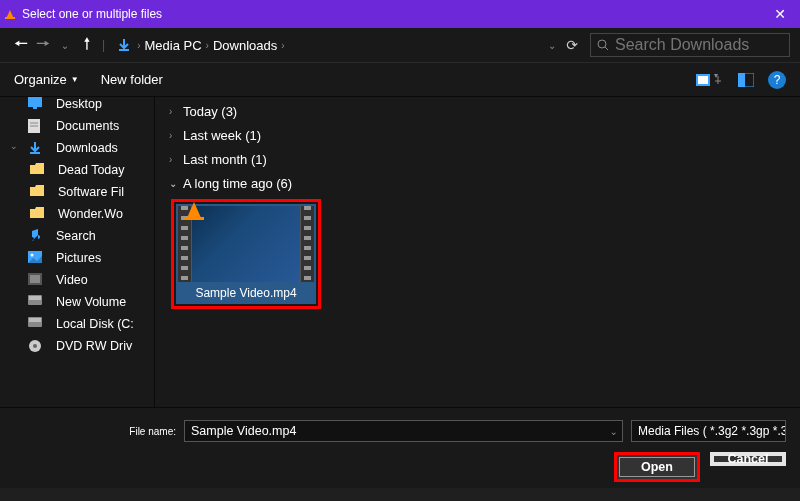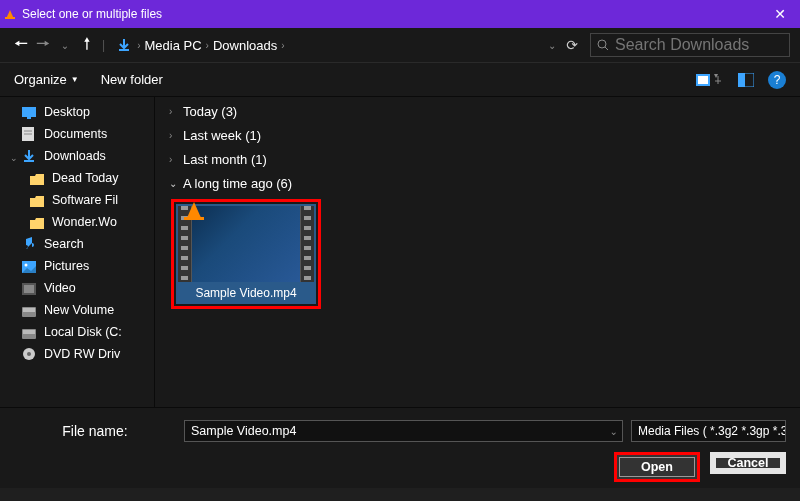--- a/index.html
+++ b/index.html
@@ -33,21 +33,21 @@
 .tool-spacer { flex: 1; }
 .tool-icon { margin-left: 14px; cursor: pointer; }
 .help-icon { width: 18px; height: 18px; border-radius: 50%; background: #1a7fd4; color: #fff; display: flex; align-items: center; justify-content: center; font-size: 12px; margin-left: 14px; cursor: pointer; }
 
 
 .main { display: flex; height: 310px; background: #191919; }
 .sidebar { width: 155px; background: #191919; overflow-y: auto; border-right: 1px solid #0a0a0a; position: relative; }
 .sidebar::-webkit-scrollbar { width: 12px; }
 .sidebar::-webkit-scrollbar-track { background: #191919; }
 .sidebar::-webkit-scrollbar-thumb { background: #444; }
-.tree-item { display: flex; align-items: flex-end; height: 22px; padding-left: 10px; font-size: 12.5px; cursor: pointer; white-space: nowrap; overflow: hidden; }
+.tree-item { display: flex; align-items: flex-start; height: 22px; padding-left: 10px; font-size: 12.5px; cursor: pointer; white-space: nowrap; overflow: hidden; gap: 6px; }
 .tree-item.child { padding-left: 30px; }
 .tree-item .ticon { width: 16px; margin-right: 6px; display: inline-flex; }
 .tree-item .exp { color: #888; font-size: 9px; width: 10px; margin-right: 2px; }
 
 .content { flex: 1; background: #191919; padding: 2px 0 0 14px; }
 .group { display: flex; align-items: center; height: 24px; font-size: 13px; cursor: pointer; }
 .group .gchev { font-size: 10px; color: #888; width: 14px; }
 .group.expanded .gchev { color: #ccc; }
 
 .thumb-row { display: flex; padding: 4px 0 0 2px; }
@@ -59,27 +59,27 @@
 .filmstrip.r { border-left: 1px solid #555; }
 .filmstrip::before { content: ""; position: absolute; left: 3px; right: 3px; top: 0; bottom: 0;
   background: repeating-linear-gradient(to bottom, #999 0, #999 4px, transparent 4px, transparent 10px); }
 .thumb-center { flex: 1; position: relative; }
 .thumb-cone { position: absolute; right: 6px; bottom: 4px; }
 .thumb-label { text-align: center; font-size: 12px; padding: 4px 2px 2px; }
 
 
 .bottom { background: #191919; padding: 12px 14px 6px; border-top: 1px solid #0a0a0a; }
 .row { display: flex; align-items: center; margin-bottom: 10px; }
-.lbl { width: 170px; text-align: center; padding-right: 8px; font-size: 14px; }
+.lbl { width: 170px; text-align: right; padding-right: 8px; font-size: 10px; }
 .fname-box { flex: 1; height: 22px; background: #111; border: 1px solid #555; display: flex; align-items: center; padding: 0 6px; position: relative; }
 .fname-box input { background: transparent; border: none; color: #fff; width: 100%; outline: none; font-size: 12.5px; }
 .fname-dd { position: absolute; right: 4px; font-size: 10px; color: #888; }
 .filter-box { width: 155px; height: 22px; background: #111; border: 1px solid #555; margin-left: 8px; display: flex; align-items: center; padding: 0 6px; font-size: 12px; cursor: pointer; white-space: nowrap; overflow: hidden; }
 .btns { display: flex; justify-content: flex-end; gap: 10px; font-weight: bold; }
-.btn { width: 76px; height: 22px; background: #333; border: 6px solid #e5e5e5; display: flex; align-items: center; justify-content: center; font-size: 12.5px; cursor: pointer; }
+.btn { width: 76px; height: 14px; background: #333; border: 4px solid #e5e5e5; display: flex; align-items: center; justify-content: center; font-size: 12.5px; cursor: pointer; }
 .btn.primary-wrap { border: 3px solid #ff0000; padding: 0; width: 86px; height: 30px; }
 .btn.primary-wrap .inner { width: 76px; height: 20px; background: #333; border: 1px solid #999; display: flex; align-items: center; justify-content: center; }
 
 
 .cone { display: inline-block; width: 0; height: 0; border-left: 5px solid transparent; border-right: 5px solid transparent; border-bottom: 12px solid #ff8800; position: relative; }
 .cone::after { content: ""; position: absolute; left: -6px; bottom: -12px; width: 12px; height: 2px; background: #ff8800; }
 .cone.sm { border-left-width: 4px; border-right-width: 4px; border-bottom-width: 9px; }
 .cone.sm::after { left: -5px; bottom: -9px; width: 10px; }
 .cone.lg { border-left-width: 8px; border-right-width: 8px; border-bottom-width: 18px; }
 .cone.lg::after { left: -10px; bottom: -18px; width: 20px; height: 3px; }

